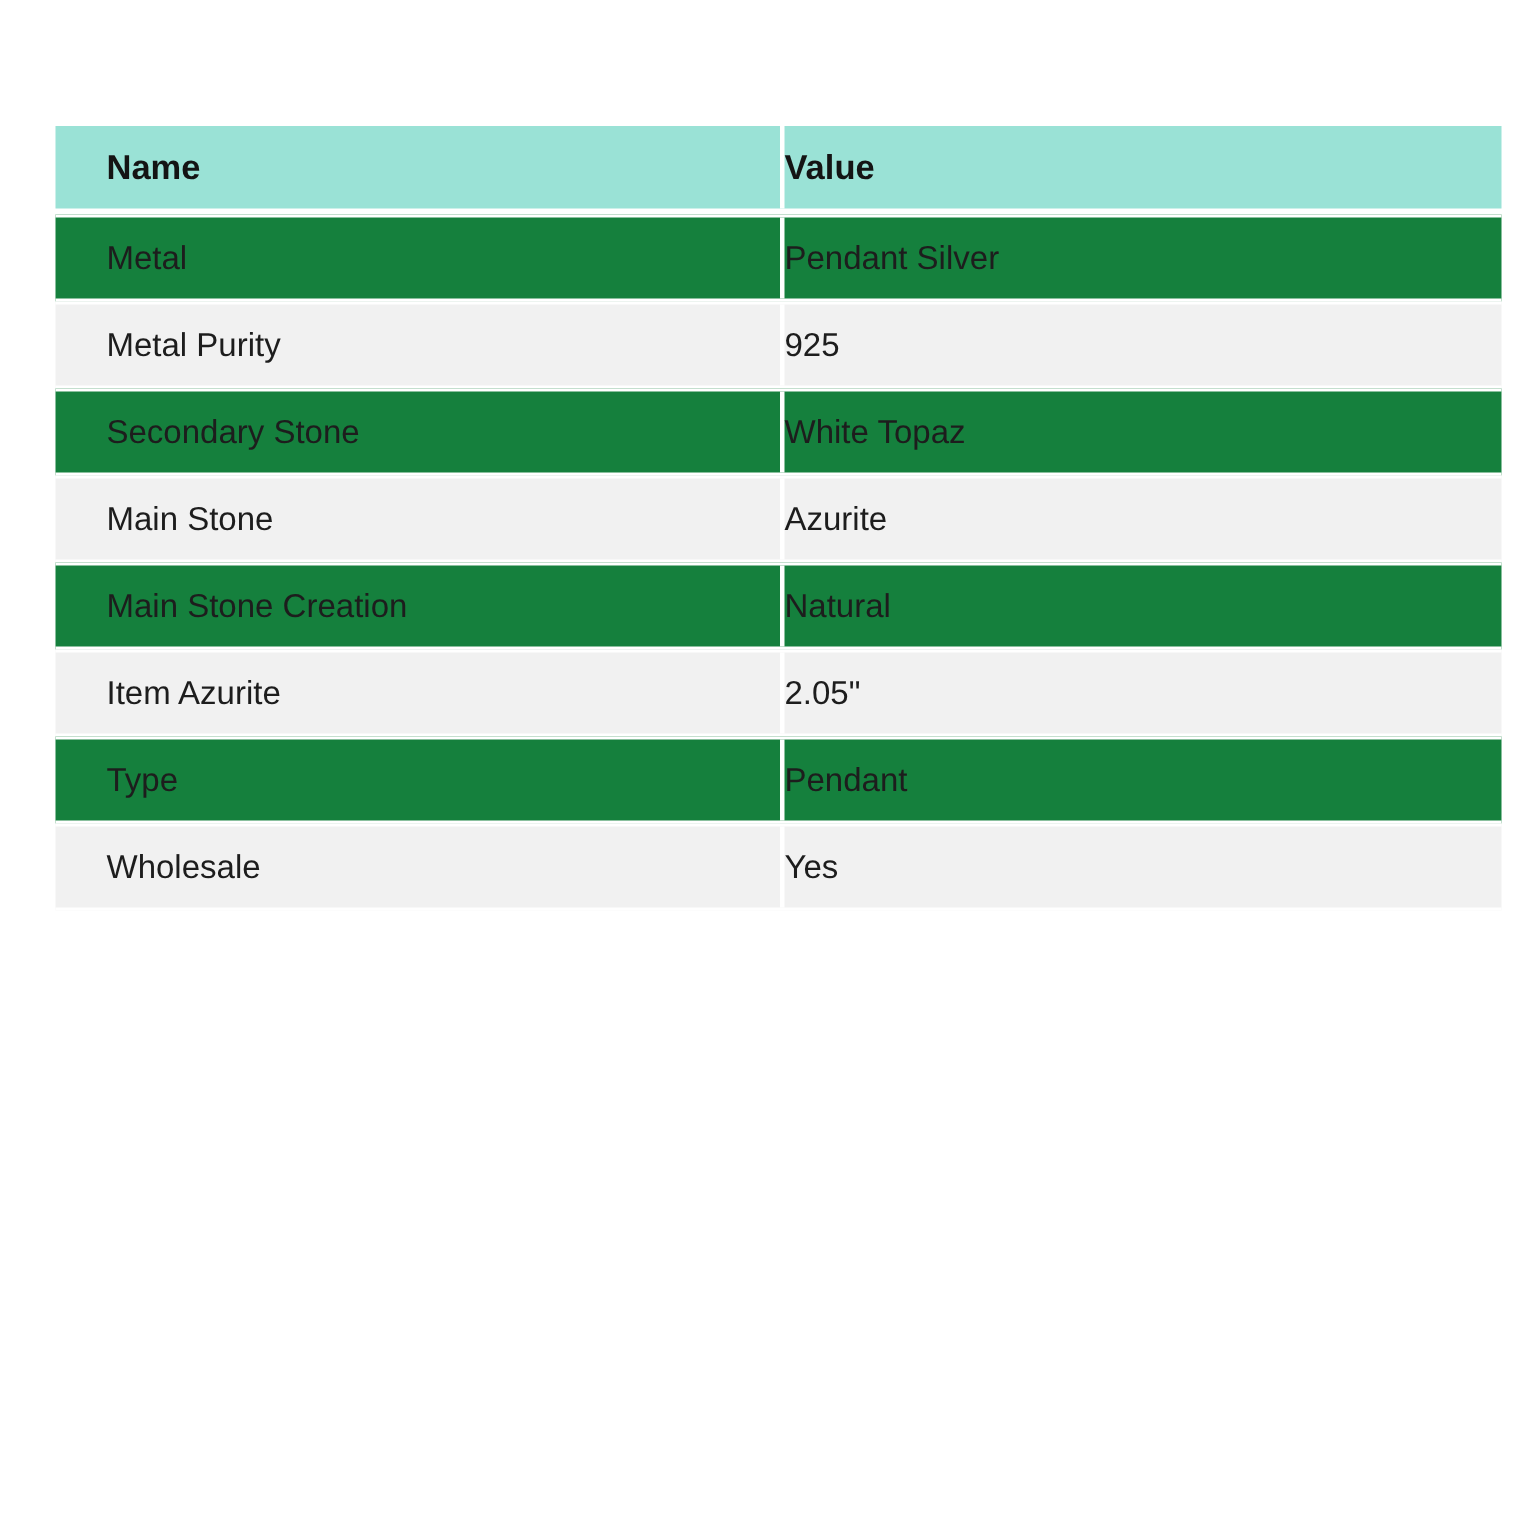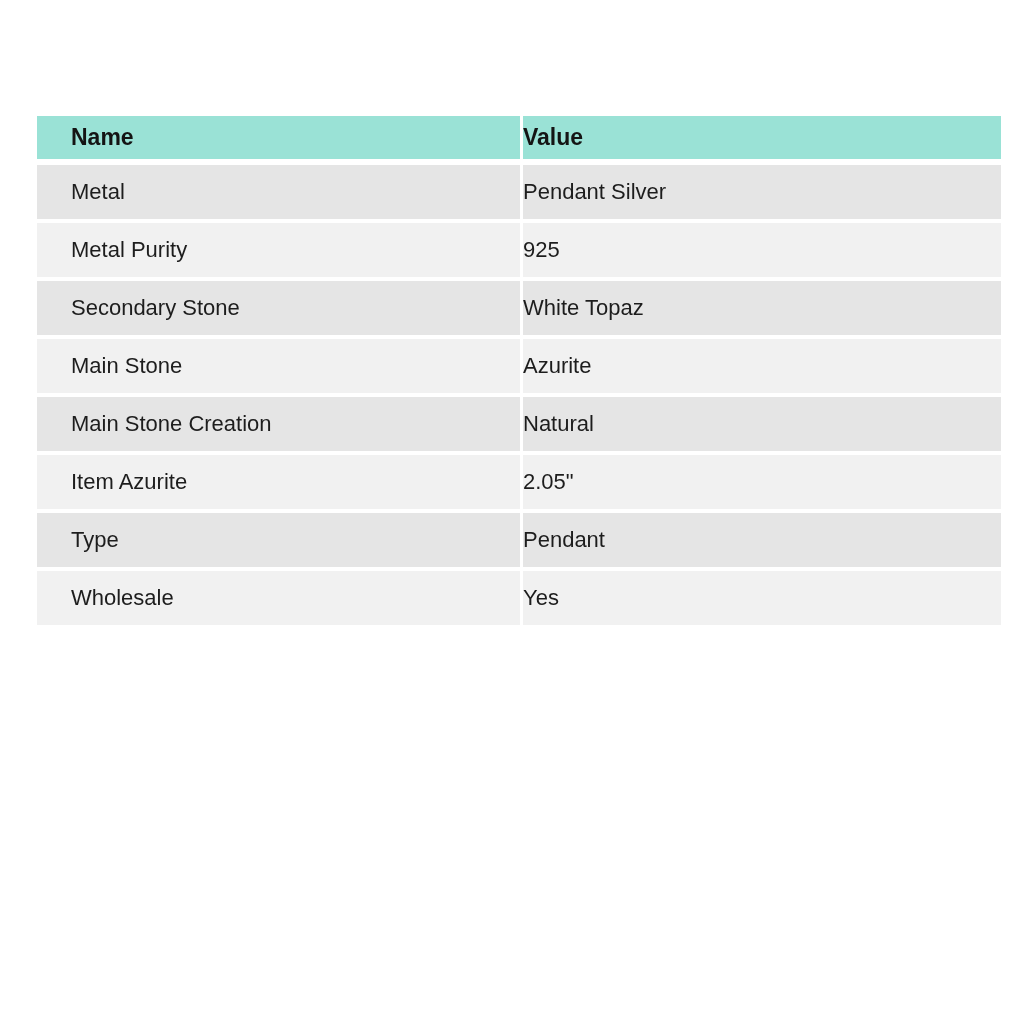--- a/index.html
+++ b/index.html
@@ -12,39 +12,38 @@
   body{
     width:1024px;height:1024px;background:#ffffff;position:relative;
     font-family:"Liberation Sans","DejaVu Sans",sans-serif;
     color:var(--text);
     -webkit-font-smoothing:antialiased;
   }
   .spec-table{
     position:absolute;left:37px;top:84px;width:964px;
   }
   .thead{
-    display:flex;height:43px;background:var(--header-bg);
+    display:flex;height:55px;background:var(--header-bg);
     margin-bottom:4px;
-    margin-top:32px;
   }
   .th{
     display:flex;align-items:center;box-sizing:border-box;
     font-size:23px;font-weight:600;color:#141414;
   }
   .col-name{
     width:486px;flex:none;border-right:3px solid var(--divider);
     padding-left:34px;box-sizing:border-box;
   }
   .col-value{
     flex:1;box-sizing:border-box;
   }
   .tbody .row{
     display:flex;height:58px;box-sizing:border-box;
     border-top:2px solid #ffffff;border-bottom:2px solid #ffffff;
-    background:#e5e5e5;
+    background:#15803d;
   }
   .tbody .row:nth-child(even){
     background:var(--stripe-bg);
   }
   .cell{
     display:flex;align-items:center;box-sizing:border-box;
     font-size:22px;font-weight:400;color:var(--text);
   }
 </style>
 </head>

